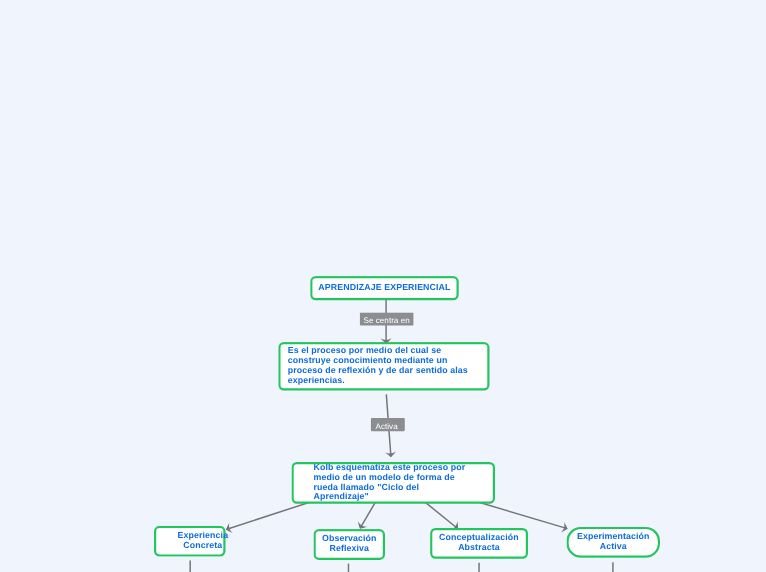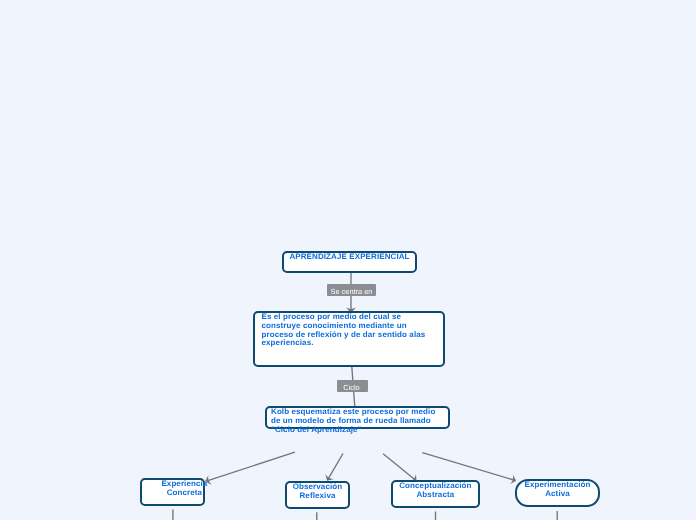--- a/index.html
+++ b/index.html
@@ -10,23 +10,23 @@
     font-family:"Liberation Sans",sans-serif;
     overflow:hidden;
     -webkit-font-smoothing:antialiased;text-rendering:geometricPrecision;
   }
   #stage{position:relative;width:696px;height:520px;}
   svg.edges{position:absolute;left:0;top:0;width:696px;height:520px;overflow:visible;}
 
   .node{
     position:absolute;box-sizing:border-box;
     background:#ffffff;
-    border:2px solid #0c4a6e;
+    border:2px solid #22c55e;
     border-radius:5px;
-    display:flex;align-items:flex-start;justify-content:center;
+    display:flex;align-items:center;justify-content:center;
     color:#0d6ddc;font-weight:bold;letter-spacing:0.1px;
     text-align:center;
     will-change:transform;
   }
   .node.lead{text-align:left;justify-content:flex-start;}
 
   .lbl{
     position:absolute;box-sizing:border-box;
     background:#8b8d91;color:#ffffff;
     font-size:7.4px;border-radius:1px;
@@ -61,29 +61,29 @@
   </svg>
 
   <div class="node" style="left:282px;top:251px;width:135px;height:22px;font-size:8px;line-height:8.8px;">
     <span>APRENDIZAJE EXPERIENCIAL</span>
   </div>
 
   <div class="lbl" style="left:327px;top:284px;width:49px;height:11.6px;">
     <span>Se centra en</span>
   </div>
 
-  <div class="node lead" style="left:253px;top:311px;width:192px;height:56px;font-size:8px;line-height:8.8px;padding:0 6.5px;">
+  <div class="node lead" style="left:253px;top:311px;width:192px;height:44px;font-size:8px;line-height:8.8px;padding:0 6.5px;">
     <span>Es el proceso por medio del cual se construye conocimiento mediante un proceso de reflexión y de dar sentido alas experiencias.</span>
   </div>
 
   <div class="lbl" style="left:337.4px;top:379.6px;width:31.4px;height:12.2px;padding-right:2.4px;">
-    <span>Ciclo</span>
+    <span>Activa</span>
   </div>
 
-  <div class="node lead" style="left:265px;top:406px;width:185px;height:23px;font-size:8px;line-height:8.8px;padding:0 4px;">
+  <div class="node lead" style="left:265px;top:420px;width:185px;height:38px;font-size:8px;line-height:8.8px;padding:0 18px;">
     <span>Kolb esquematiza este proceso por medio de un modelo de forma de rueda llamado "Ciclo del Aprendizaje"</span>
   </div>
 
   <div class="node" style="left:140px;top:477.6px;width:64.8px;height:28px;font-size:8px;line-height:8.8px;padding-left:24px;">
     <span>Experiencia Concreta</span>
   </div>
 
   <div class="node" style="left:284.7px;top:480.7px;width:65px;height:28px;font-size:8px;line-height:8.8px;">
     <span>Observación Reflexiva</span>
   </div>

